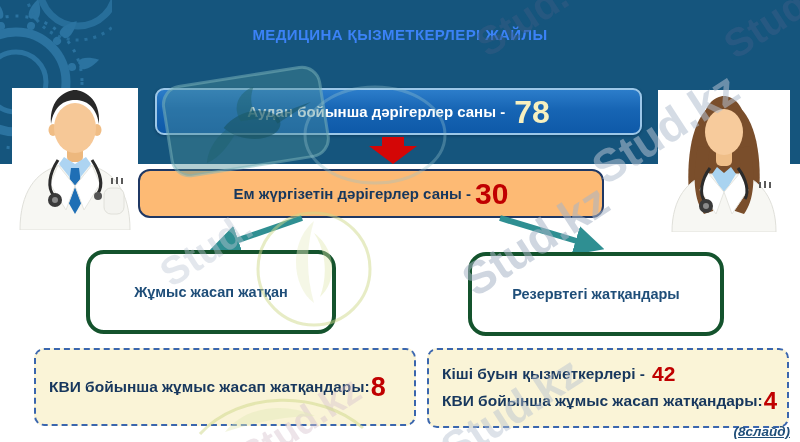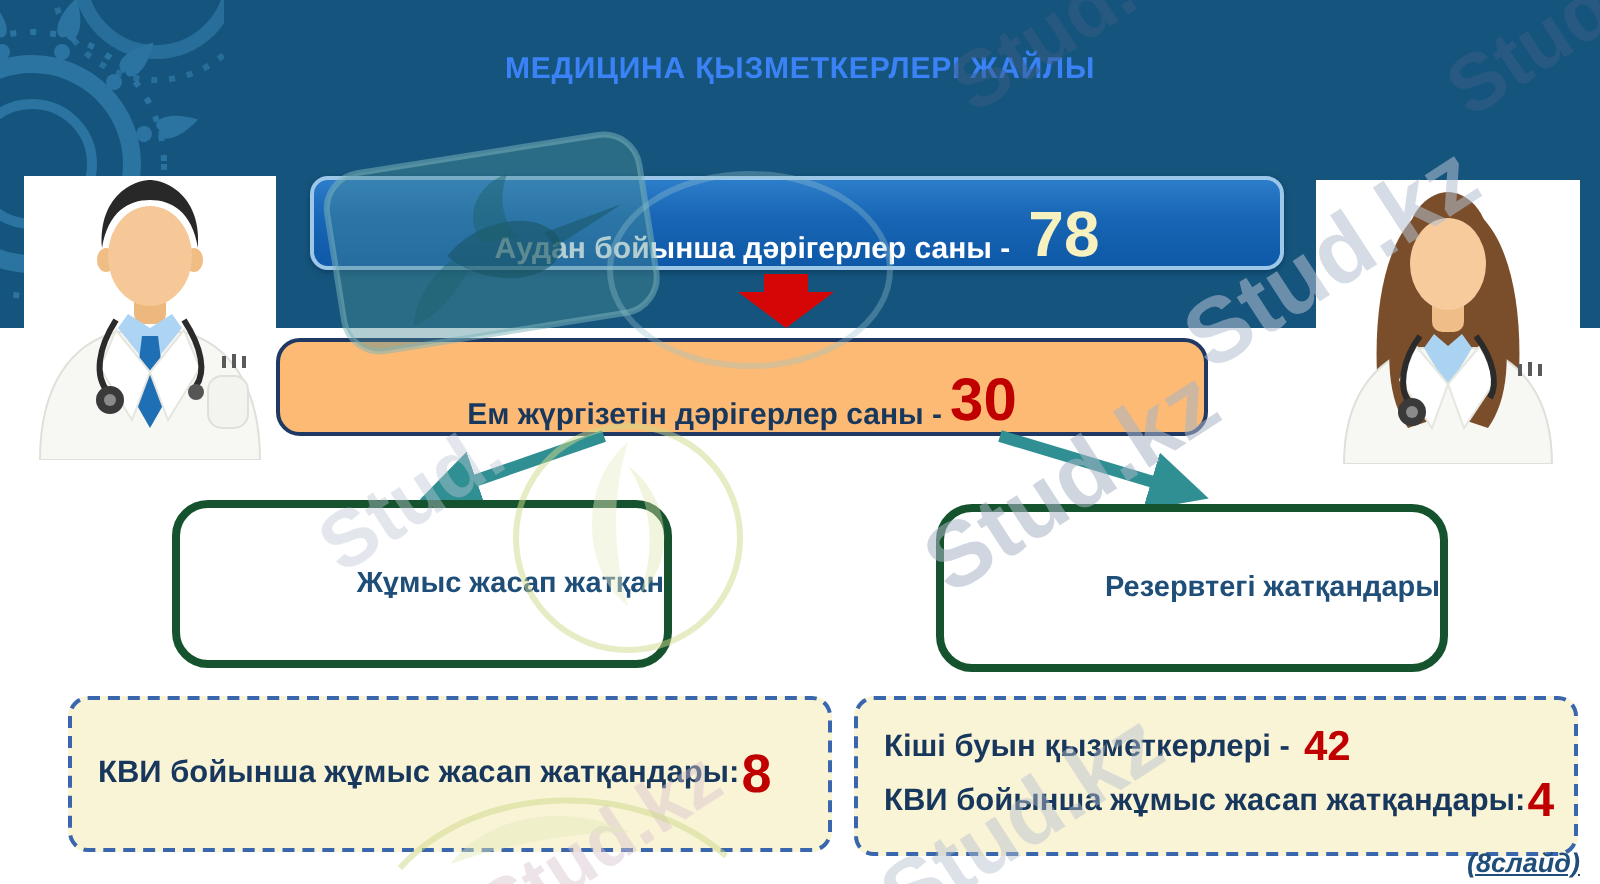--- a/index.html
+++ b/index.html
@@ -12,21 +12,21 @@
   .ornament{position:absolute;left:0;top:0;z-index:2;}
   .page-title{
     position:absolute;left:0;top:26px;width:800px;text-align:center;z-index:3;
     color:#3b82f6;font-size:15px;letter-spacing:.4px;
   }
   
   .doctor-card{position:absolute;background:#ffffff;z-index:4;}
   .doctor-card.left{left:12px;top:88px;width:126px;height:142px;}
   .doctor-card.right{left:658px;top:90px;width:132px;height:142px;}
   
-  .flow-box{position:absolute;display:flex;align-items:flex-end;justify-content:center;z-index:4;box-sizing:border-box;}
+  .flow-box{position:absolute;display:flex;align-items:center;justify-content:center;z-index:4;box-sizing:border-box;}
   .blue-box{
     left:155px;top:88px;width:487px;height:47px;border-radius:9px;
     background:linear-gradient(180deg,#2C7DCA 0%,#1765B4 45%,#0E59A8 100%);
     border:2px solid #9CC7E8;box-shadow:0 1px 3px rgba(0,30,60,.45);
     color:#ffffff;font-size:15px;
   }
   .blue-box .big-value{color:#F7F0BF;font-size:32px;margin-left:9px;line-height:1;}
   .cream-box{
     left:138px;top:169px;width:466px;height:49px;border-radius:12px;
     background:#fdba74;border:2px solid #1F3864;color:#17375D;font-size:15px;

